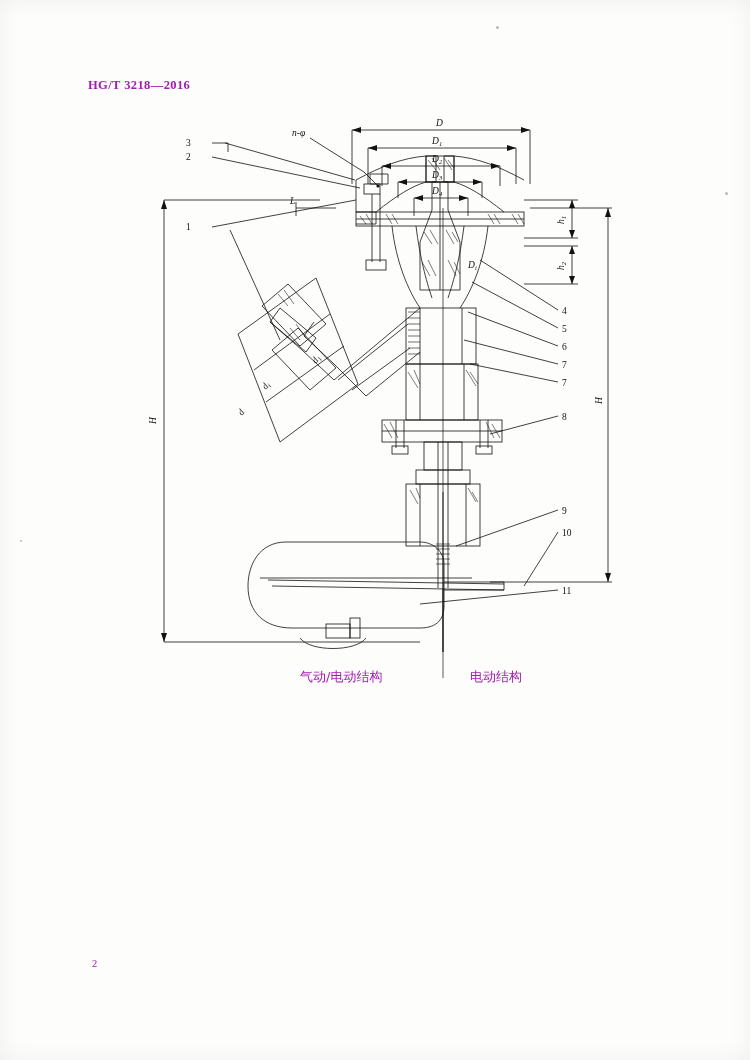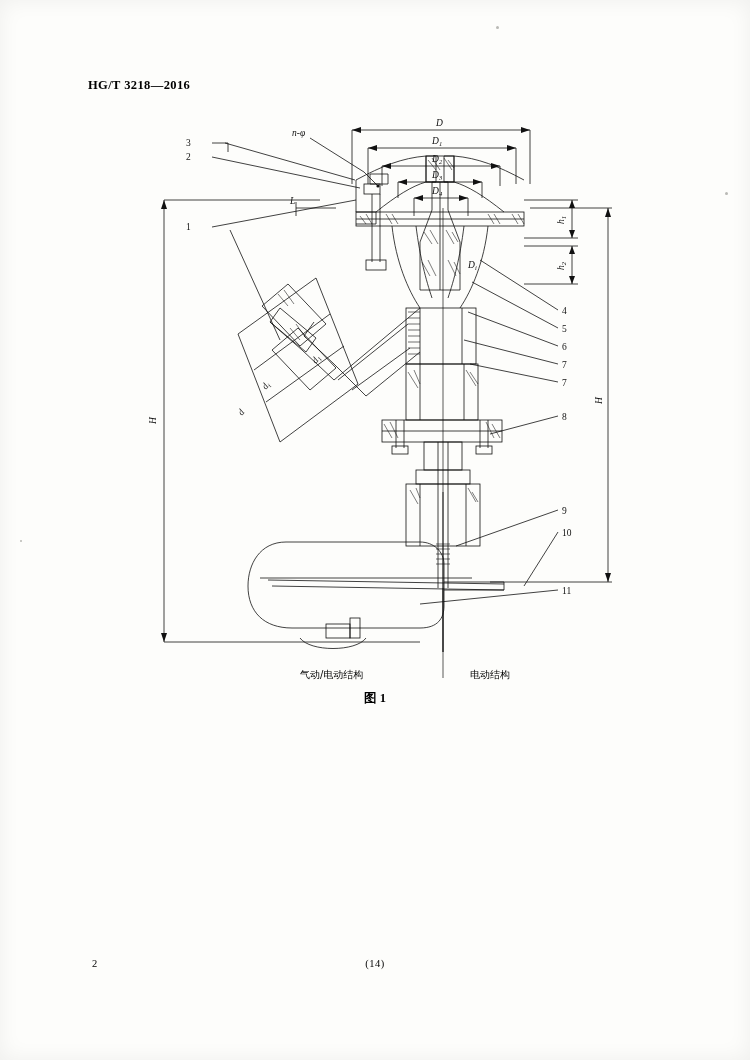--- a/index.html
+++ b/index.html
@@ -7,21 +7,21 @@
     padding: 0;
     background: #8d8d8d;
   }
   .page {
     position: relative;
     width: 750px;
     height: 1060px;
     background: #fdfdfb;
     overflow: hidden;
     font-family: "Liberation Sans", sans-serif;
-    color: #000000;
+    color: #a21caf;
   }
   .page-edge-shadow {
     position: absolute;
     inset: 0;
     box-shadow: inset 0 0 22px rgba(0,0,0,0.06);
     pointer-events: none;
   }
   .header {
     position: absolute;
     left: 88px;
@@ -65,21 +65,21 @@
     left: 0;
     right: 0;
     top: 690px;
     text-align: center;
     font-size: 12.5px;
     font-weight: bold;
     font-family: "Liberation Serif", serif;
   }
   .label-cn {
     position: absolute;
-    font-size: 10px;
+    font-size: 13px;
     font-family: "DejaVu Sans", sans-serif;
     white-space: nowrap;
   }
   .lbl-actuator-auto { left: 300px; top: 668px; }
   .lbl-actuator-manual { left: 470px; top: 668px; }
   svg { display: block; }
   text {
     font-family: "Liberation Serif", serif;
     fill: #111;
   }
@@ -361,19 +361,17 @@
         <text class="num-text" x="442" y="402">9</text>
         <text class="num-text" x="442" y="424">10</text>
         <text class="num-text" x="442" y="482">11</text>
       </g>
     </svg>
   </div>
 
   <div class="label-cn lbl-actuator-auto">气动/电动结构</div>
   <div class="label-cn lbl-actuator-manual">电动结构</div>
 
-  <div class="fig-caption">图 1</div>
 
   <div class="footer-page-number">2</div>
-  <div class="footer-center">(14)</div>
 
   <div class="page-edge-shadow"></div>
 </div>
 
 </body></html>

